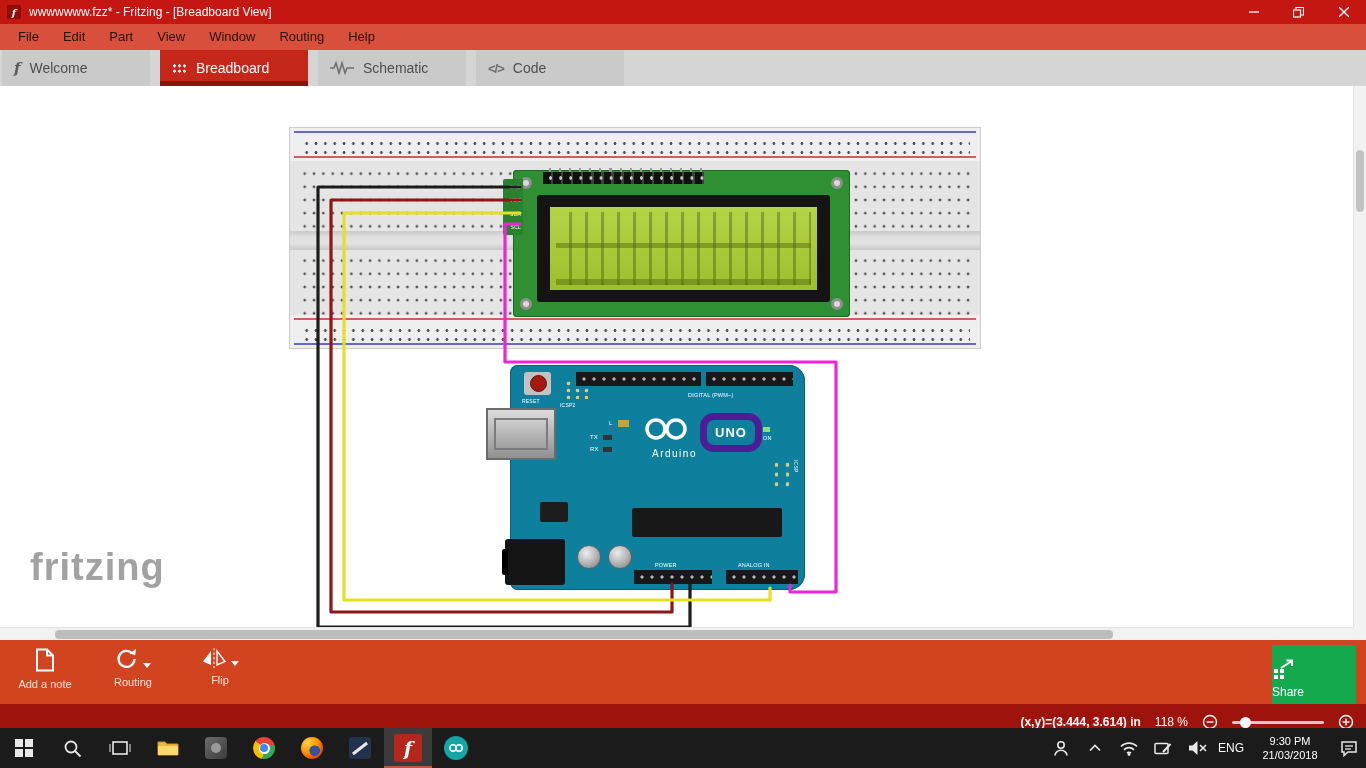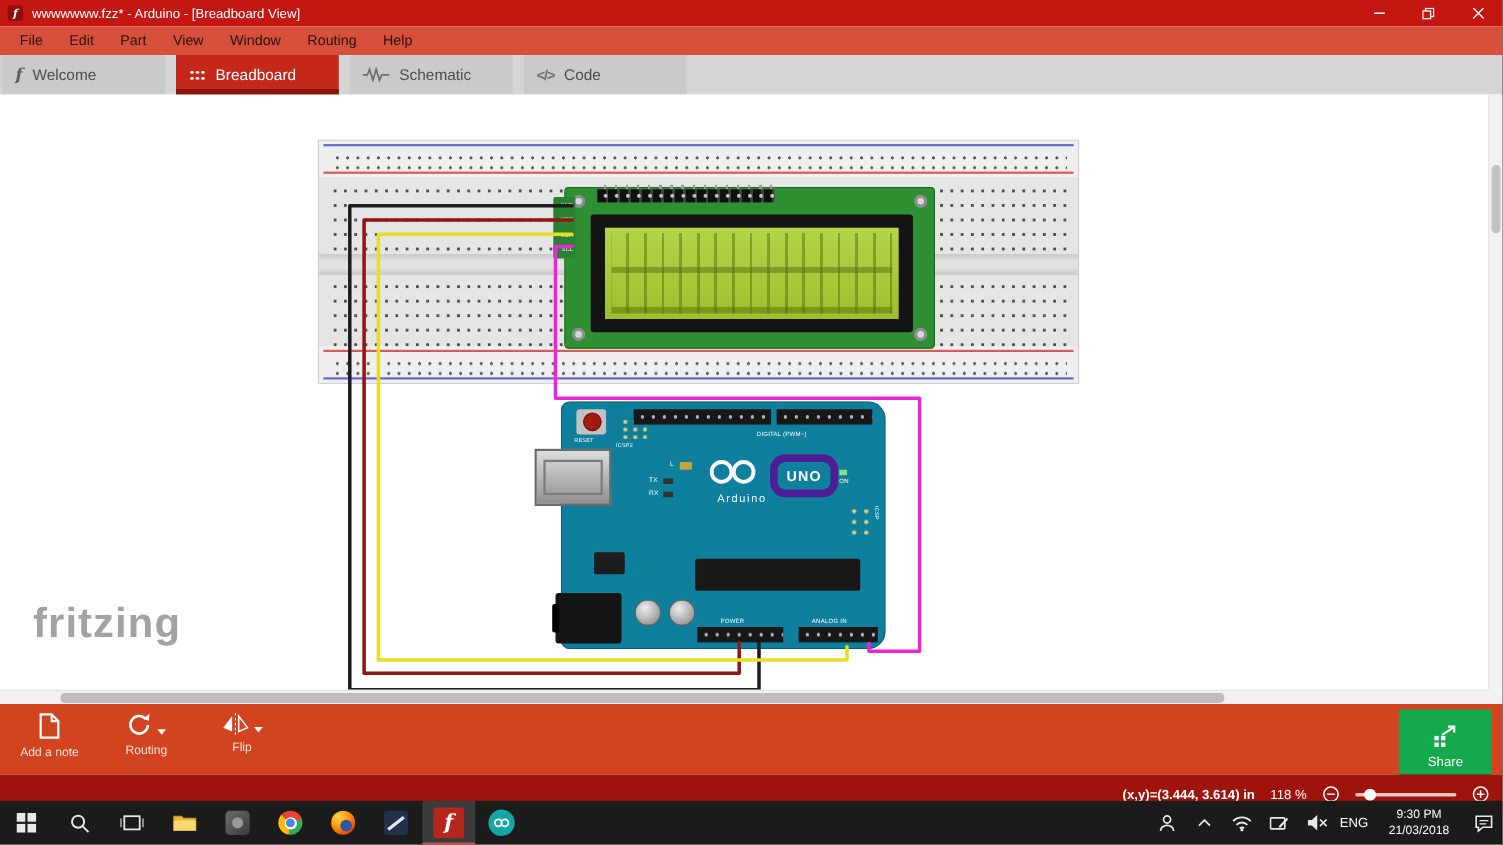--- a/index.html
+++ b/index.html
@@ -94,21 +94,21 @@
   .hscroll{position:absolute;left:0;right:13px;bottom:0;height:13px;background:#f2f2f2;border-top:1px solid #e2e2e2;box-sizing:border-box;z-index:6;}
   .hthumb{position:absolute;left:55px;width:1058px;top:2px;height:9px;background:#bdbdbd;border-radius:4px;}
   .scorner{position:absolute;right:0;bottom:0;width:13px;height:13px;background:#f2f2f2;z-index:6;}
 
   
   .toolbar{position:absolute;left:0;top:640px;width:100%;height:64px;background:#d2441f;}
   .tool-btn{position:absolute;top:8px;display:flex;flex-direction:column;align-items:center;gap:6px;color:#ffe3da;font-size:11px;}
   .ico-row{display:flex;align-items:flex-end;gap:4px;}
   .caret{width:0;height:0;border-left:4px solid transparent;border-right:4px solid transparent;border-top:5px solid #fff;margin-bottom:2px;}
   .routing-status{position:absolute;left:0;right:0;top:21px;text-align:center;font-size:15px;color:#f2b29e;}
-  .share-btn{position:absolute;right:10px;top:5px;width:84px;height:67px;background:#13a94c;display:flex;flex-direction:column;align-items:center;justify-content:center;gap:4px;color:#fff;font-size:12px;border-radius:2px;}
+  .share-btn{position:absolute;right:10px;top:5px;width:84px;height:67px;background:#13a94c;display:flex;flex-direction:column;align-items:flex-start;justify-content:center;gap:4px;color:#fff;font-size:12px;border-radius:2px;}
 
   
   .statusbar{position:absolute;left:0;top:704px;width:100%;height:36px;background:#9e130c;display:flex;align-items:center;justify-content:flex-end;gap:14px;padding-right:12px;box-sizing:border-box;color:#fff;}
   .coords{font-weight:bold;font-size:12px;}
   .zoomtxt{font-size:12px;}
   .zslider{width:92px;height:3px;background:rgba(255,255,255,.75);position:relative;border-radius:2px;}
   .zknob{position:absolute;left:8px;top:-4px;width:11px;height:11px;border-radius:50%;background:#fff;}
 
   
   .taskbar{position:absolute;left:0;top:728px;width:100%;height:40px;background:#1b1b1b;display:flex;align-items:center;}
@@ -129,21 +129,21 @@
   .gapp2::after{content:"";position:absolute;left:2px;top:10px;width:18px;height:3px;background:#e8e8e8;transform:rotate(-38deg);}
   .tealapp{width:24px;height:24px;border-radius:50%;background:#14a5a5;display:flex;align-items:center;justify-content:center;}
 </style>
 </head>
 <body>
 
 <div class="app">
 
   <div class="titlebar">
     <span class="title-icon">f</span>
-    <span class="title-text">wwwwwww.fzz* - Arduino - [Breadboard View]</span>
+    <span class="title-text">wwwwwww.fzz* - Fritzing - [Breadboard View]</span>
     <div class="win-controls">
       <div class="win-btn">
         <svg width="10" height="10">
             <line x1="0" y1="5" x2="10" y2="5" stroke="#fff" stroke-width="1.3"></line>
           </svg>
       </div>
       <div class="win-btn">
         <svg width="11" height="11">
             <rect x="0.5" y="3" width="7" height="7" fill="none" stroke="#fff" stroke-width="1.2"></rect>
             <path d="M3 3 v-2.5 h7.5 v7.5 h-2.5" fill="none" stroke="#fff" stroke-width="1.2"></path>

